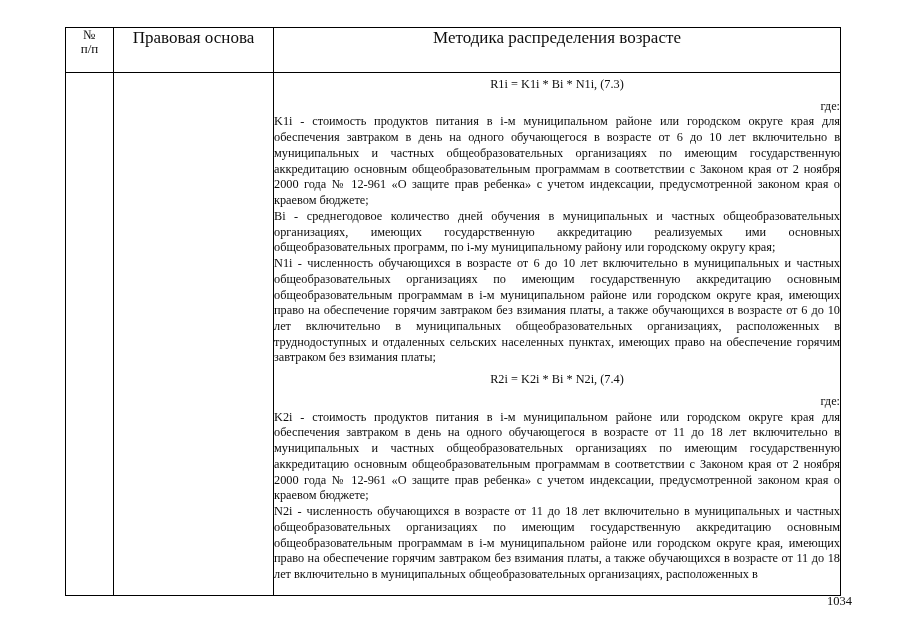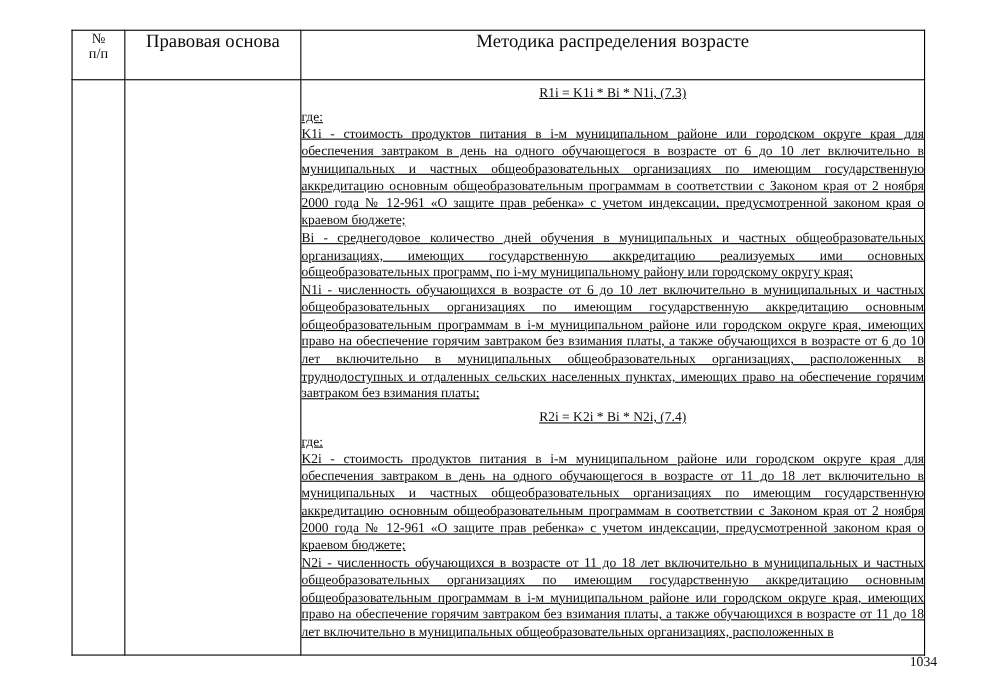--- a/index.html
+++ b/index.html
@@ -59,32 +59,31 @@
     text-align: justify;
     height: 522px;
   }
   td.blank-cell {
     height: 522px;
   }
   p {
     margin: 0;
     text-align: justify;
     text-justify: inter-word;
-    text-decoration: underline;
   }
   p.formula {
     text-align: center;
     margin: 4px 0 6px 0;
   }
   p.formula-2 {
     text-align: center;
     margin: 6px 0 6px 0;
   }
   p.gde {
-    text-align: left;
+    text-align: right;
     margin: 0 0 0 0;
   }
   p.para {
     margin: 0;
   }
   .page-number {
     position: absolute;
     right: 53px;
     top: 594px;
     font-size: 12.5px;

